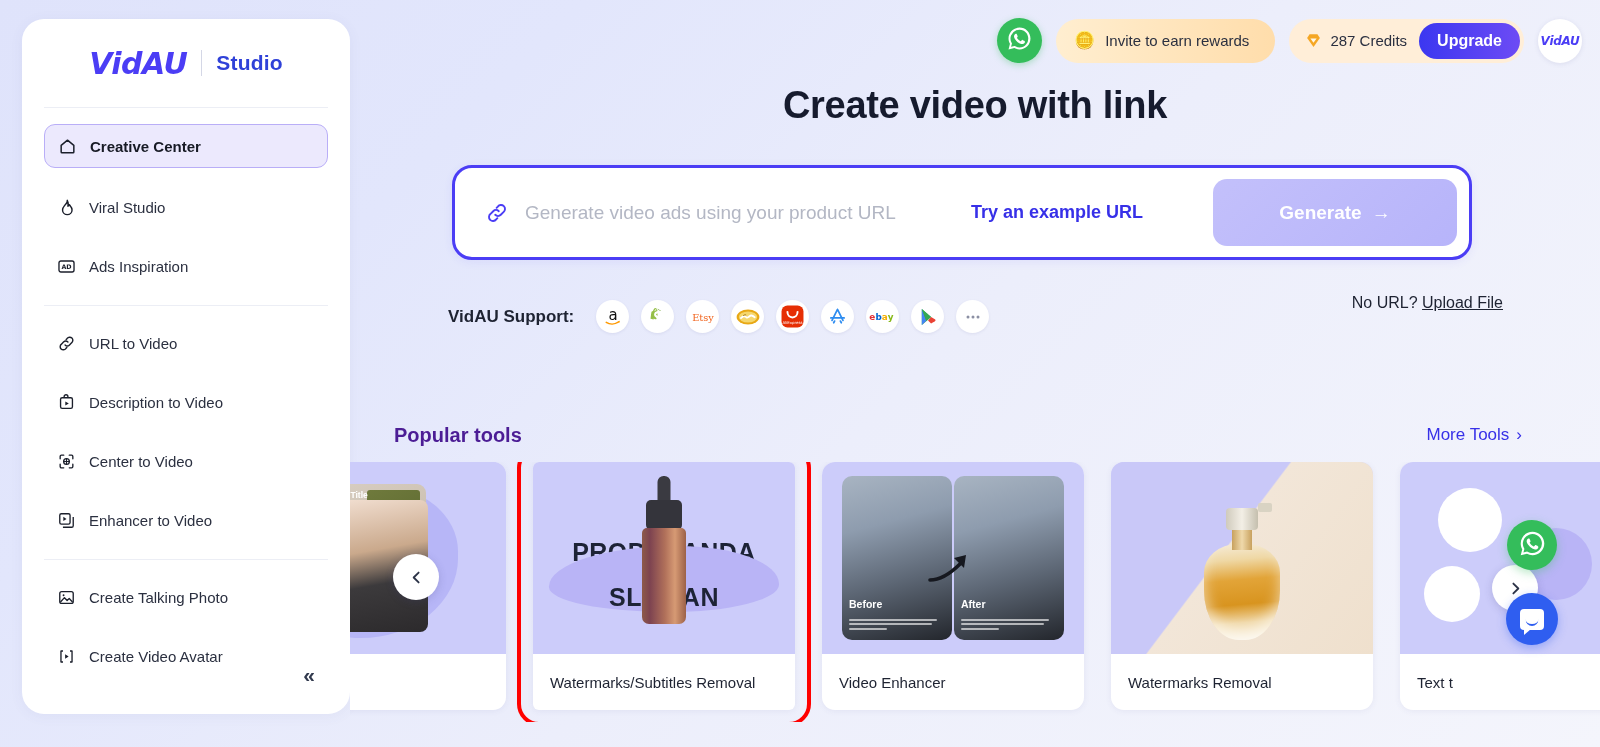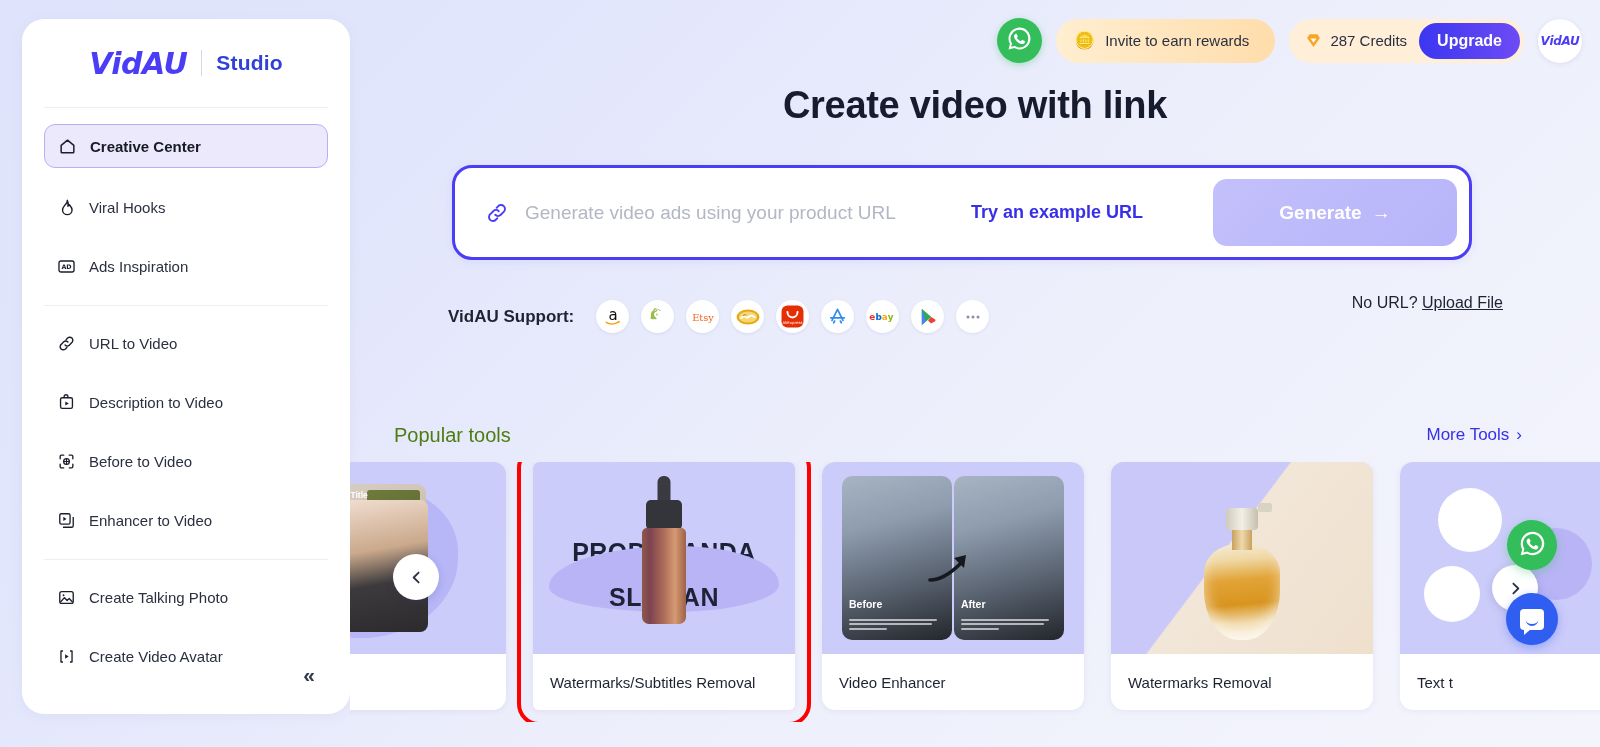--- a/index.html
+++ b/index.html
@@ -177,21 +177,21 @@
   }
   .plat svg { display: block; }
   .no-url {
     position: absolute; right: 97px; top: 294px;
     font-size: 16px; color: #1e2332; white-space: nowrap;
   }
   .no-url .ul { text-decoration: underline; cursor: pointer; }
 
   .tools-head {
     position: absolute; left: 44px; top: 424px;
-    font-size: 20px; font-weight: 400; color: #4d7c0f;
+    font-size: 20px; font-weight: 700; color: #4c1d95;
   }
   .more-tools {
     position: absolute; right: 78px; top: 425px;
     font-size: 17px; color: #3730e8; cursor: pointer;
     display: flex; align-items: center; gap: 7px;
   }
 
   
   #carousel {
     position: absolute; left: 0; top: 462px;
@@ -402,21 +402,21 @@
       </span>
       <span class="label">Creative Center</span>
     </div>
 
     <div class="nav-item">
       <span class="nav-ico">
         <svg viewBox="0 0 24 24" fill="none" stroke="currentColor" stroke-width="1.8" stroke-linejoin="round">
             <path d="M13 3c.5 3-1.5 4.2-3 6-1.6 2-3 3.4-3 6a6 6 0 0 0 12 0c0-3.2-2.2-5-3.4-6.6-.4 1-1 1.6-1.8 2C14.4 7.6 14.3 5 13 3z"></path>
           </svg>
       </span>
-      <span class="label">Viral Hooks</span>
+      <span class="label">Viral Studio</span>
     </div>
 
     <div class="nav-item">
       <span class="nav-ico">
         <svg viewBox="0 0 24 24" fill="none" stroke="currentColor" stroke-width="1.7">
             <rect x="2.5" y="5" width="19" height="14" rx="2.5"></rect>
             <text x="12" y="15.4" font-size="8" font-family="DejaVu Sans" font-weight="700" text-anchor="middle" fill="currentColor" stroke="none">AD</text>
           </svg>
       </span>
       <span class="label">Ads Inspiration</span>
@@ -448,21 +448,21 @@
     </div>
 
     <div class="nav-item">
       <span class="nav-ico">
         <svg viewBox="0 0 24 24" fill="none" stroke="currentColor" stroke-width="1.7" stroke-linecap="round">
             <path d="M4 8.5V5.6A1.6 1.6 0 0 1 5.6 4h2.9M15.5 4h2.9A1.6 1.6 0 0 1 20 5.6v2.9M20 15.5v2.9a1.6 1.6 0 0 1-1.6 1.6h-2.9M8.5 20H5.6A1.6 1.6 0 0 1 4 18.4v-2.9"></path>
             <circle cx="12" cy="12" r="3.6"></circle>
             <path d="M12 8.4v7.2M8.4 12h7.2" stroke-width="1.4"></path>
           </svg>
       </span>
-      <span class="label">Before to Video</span>
+      <span class="label">Center to Video</span>
     </div>
 
     <div class="nav-item">
       <span class="nav-ico">
         <svg viewBox="0 0 24 24" fill="none" stroke="currentColor" stroke-width="1.7" stroke-linejoin="round">
             <rect x="3.5" y="3.5" width="13" height="13" rx="2"></rect>
             <path d="M7.5 20.5h11a2 2 0 0 0 2-2v-11"></path>
             <path d="M8 7.4l4 2.6-4 2.6z" fill="currentColor" stroke="none"></path>
           </svg>
       </span>

